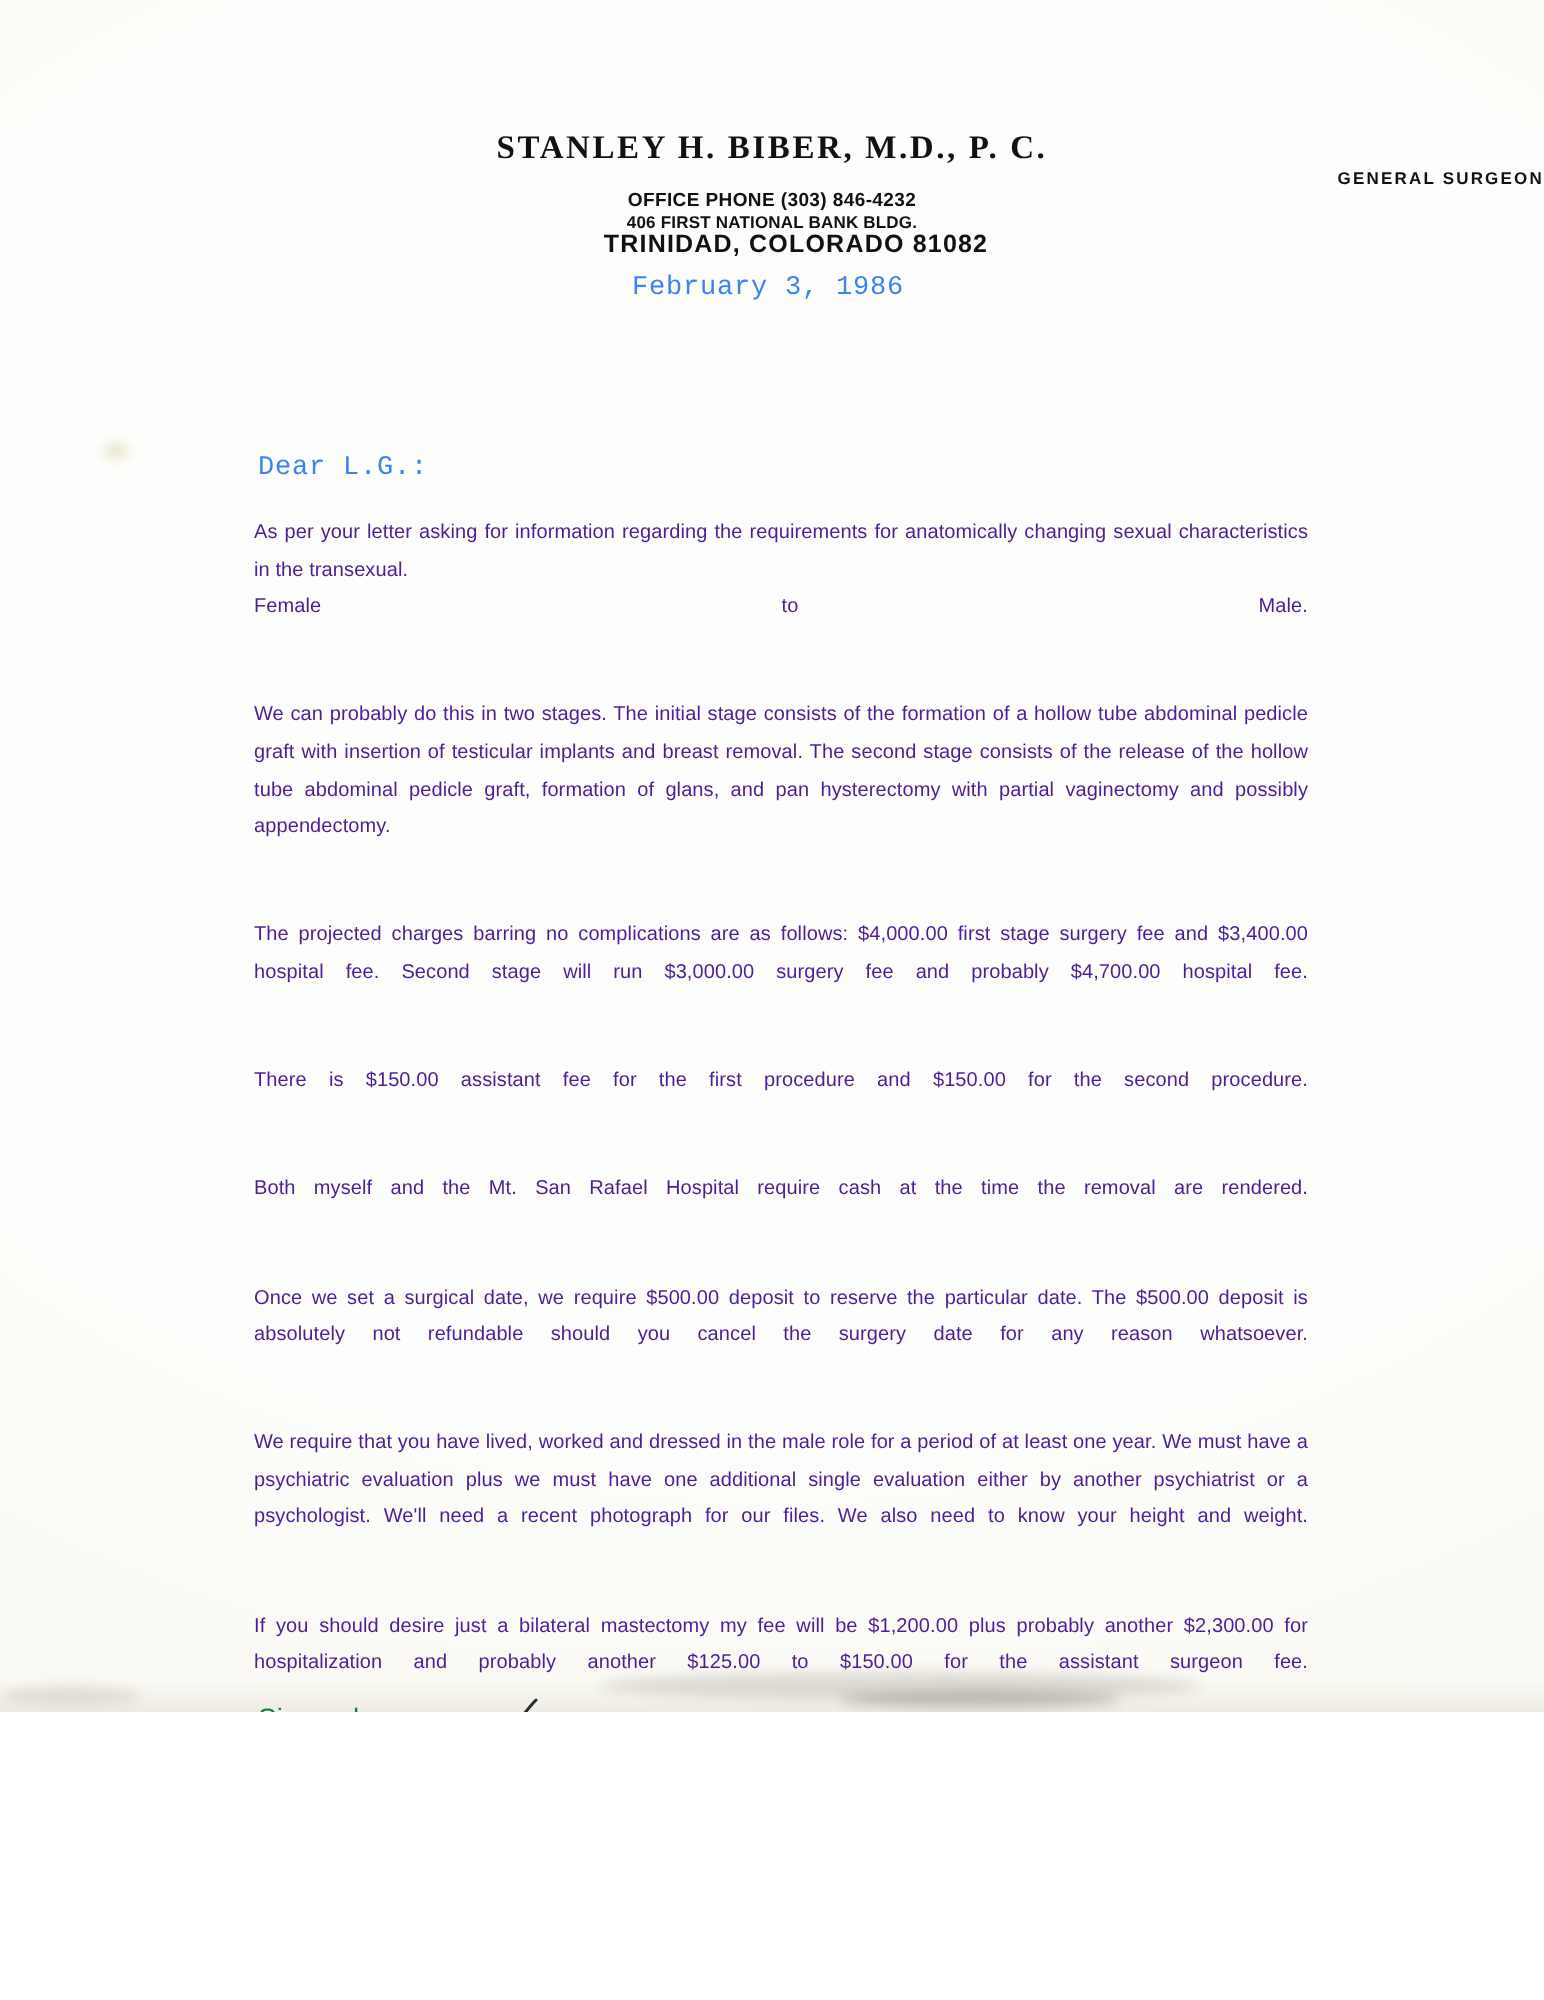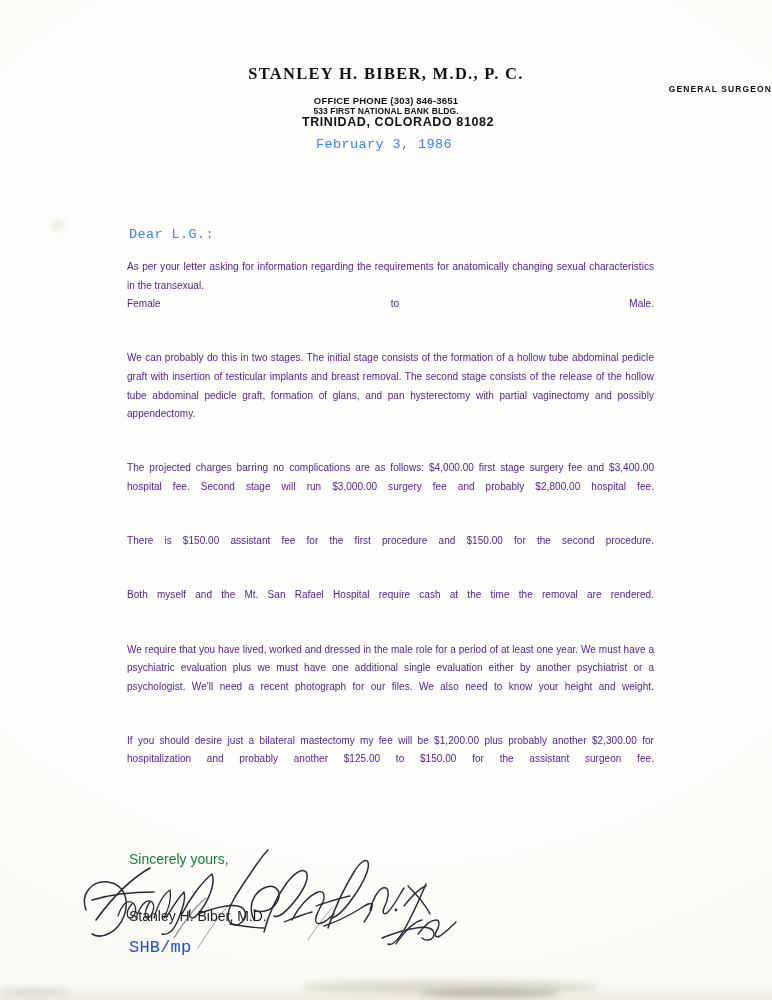--- a/index.html
+++ b/index.html
@@ -10,21 +10,21 @@
     width: 772px;
     height: 1000px;
     background: #ffffff;
     font-family: "Liberation Sans", sans-serif;
     overflow: hidden;
   }
 
   #page {
     position: relative;
     width: 772px;
-    height: 1000px;
+    height: 856px;
     background: #fdfdfb;
     box-sizing: border-box;
     overflow: hidden;
   }
 
   
   #page::before {
     content: "";
     position: absolute;
     inset: 0;
@@ -219,35 +219,36 @@
   <div class="scan-smudge smudge-a"></div>
   <div class="scan-smudge smudge-b"></div>
   <div class="scan-smudge smudge-c"></div>
   <div class="scan-smudge smudge-d"></div>
 
   <div class="content">
 
     <div class="letterhead">
       <div class="lh-name">STANLEY  H.  BIBER,  M.D., P. C.</div>
       <div class="lh-sub1">GENERAL  SURGEON</div>
-      <div class="lh-sub2">OFFICE PHONE (303) 846-3651</div>
-      <div class="lh-sub3">533 FIRST NATIONAL BANK BLDG.</div>
+      <div class="lh-sub2">OFFICE PHONE (303) 846-4232</div>
+      <div class="lh-sub3">406 FIRST NATIONAL BANK BLDG.</div>
       <div class="lh-city">TRINIDAD, COLORADO  81082</div>
     </div>
 
     <div class="typed date-line">February 3, 1986</div>
 
     <div class="typed salutation">Dear  L.G.:</div>
 
     <div class="body-block" id="body-block">
         <p class="para">As per your letter asking for information regarding the requirements for anatomically changing sexual characteristics in the transexual.<br>Female to Male.</p>
         <p class="para">We can probably do this in two stages. The initial stage consists of the formation of a hollow tube abdominal pedicle graft with insertion of testicular implants and breast removal. The second stage consists of the release of the hollow tube abdominal pedicle graft, formation of glans, and pan hysterectomy with partial vaginectomy and possibly appendectomy.</p>
-        <p class="para">The projected charges barring no complications are as follows: $4,000.00 first stage surgery fee and $3,400.00 hospital fee. Second stage will run $3,000.00 surgery fee and probably $2,800.00 hospital fee.</p>
+        <p class="para">The projected charges barring no complications are as follows: $4,000.00 first stage surgery fee and $3,400.00 hospital fee. Second stage will run $3,000.00 surgery fee and probably $4,700.00 hospital fee.</p>
         <p class="para">There is $150.00 assistant fee for the first procedure and $150.00 for the second procedure.</p>
         <p class="para">Both myself and the Mt. San Rafael Hospital require cash at the time the removal are rendered.</p>
+        <p class="para">Once we set a surgical date, we require $500.00 deposit to reserve the particular date. The $500.00 deposit is absolutely not refundable should you cancel the surgery date for any reason whatsoever.</p>
         <p class="para">We require that you have lived, worked and dressed in the male role for a period of at least one year. We must have a psychiatric evaluation plus we must have one additional single evaluation either by another psychiatrist or a psychologist. We'll need a recent photograph for our files. We also need to know your height and weight.</p>
         <p class="para">If you should desire just a bilateral mastectomy my fee will be $1,200.00 plus probably another $2,300.00 for hospitalization and probably another $125.00 to $150.00 for the assistant surgeon fee.</p>
       </div>
 
     <div class="closing">Sincerely yours,</div>
     <div class="signer-name">Stanley H. Biber, M.D.</div>
     <div class="initials">SHB/mp</div>
 
     <div class="signature">
       <svg width="380" height="105" viewBox="0 0 380 105" fill="none" xmlns="http://www.w3.org/2000/svg">

